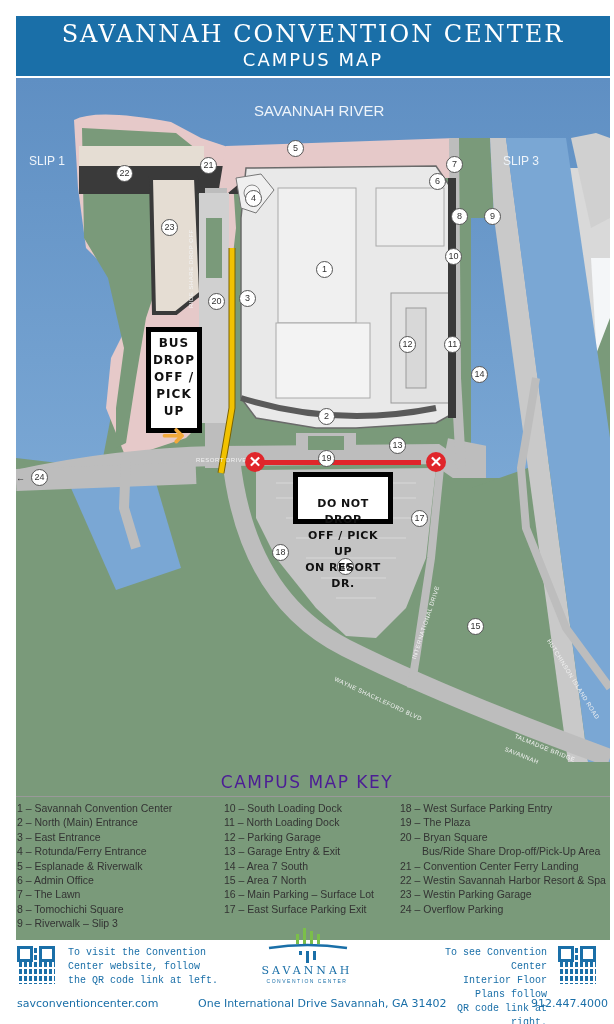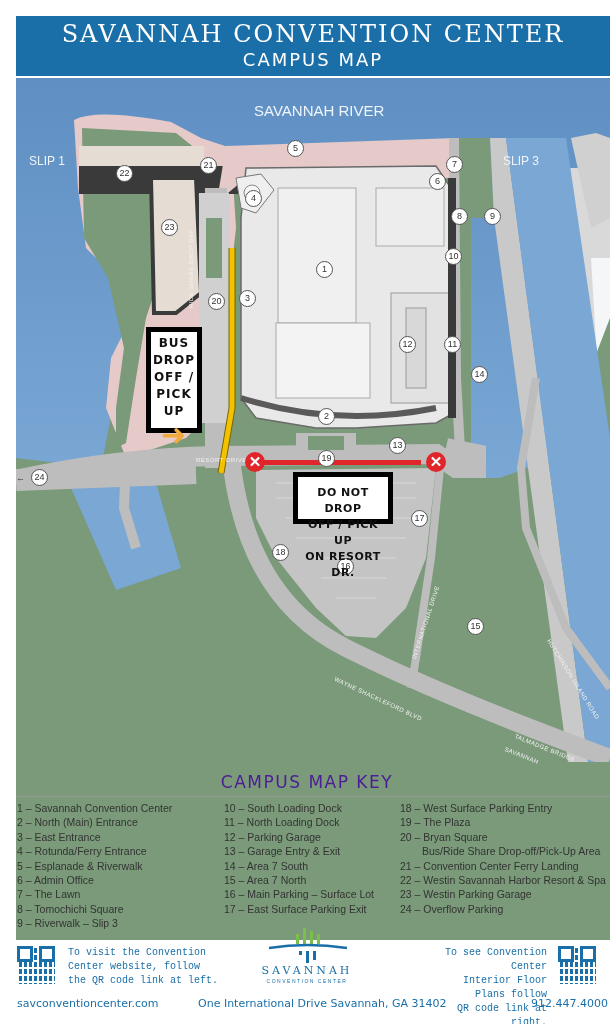--- a/index.html
+++ b/index.html
@@ -23,21 +23,21 @@
   }
   .maplabel { position: absolute; color: #eef4fa; font-size: 12px; font-family: "Liberation Sans", sans-serif; }
   .maplabel.big { font-size: 15px; }
   .road-label { position: absolute; color: #f2f2f2; font-size: 6px; letter-spacing: 0.5px; white-space: nowrap; }
 
   .sign {
     position: absolute; background: #fff; border: 5px solid #000000; color: #111;
     font-family: "DejaVu Sans", sans-serif; font-weight: bold; text-align: center;
   }
   .bus-sign { left: 130px; top: 249px; width: 56px; height: 106px; font-size: 12px; line-height: 17px; letter-spacing: 1px; padding-top: 3px; }
-  .nodrop-sign { left: 277px; top: 394px; width: 100px; height: 52px; font-size: 11px; line-height: 16px; letter-spacing: 0.5px; padding-top: 8px; }
+  .nodrop-sign { left: 277px; top: 394px; width: 100px; height: 52px; font-size: 11px; line-height: 16px; letter-spacing: 0.5px; padding-top: 19px; }
   .xmark {
     position: absolute; width: 20px; height: 20px; border-radius: 50%; background: #e0262b;
     color: #fff; font-size: 15px; line-height: 20px; text-align: center; font-weight: bold;
   }
 
   .key-title { position: absolute; left: 0; top: 772px; width: 614px; text-align: center; font-family: "DejaVu Sans", sans-serif; font-size: 17px; letter-spacing: 1.5px; color: #4c1d95; }
   .key-rule { position: absolute; left: 16px; top: 796px; width: 594px; height: 1px; background: #999; }
   .key-col { position: absolute; top: 801px; font-size: 10.5px; line-height: 14.4px; color: #333; font-family: "Liberation Sans", sans-serif; }
   .key-col div { white-space: nowrap; }
   .key-col .indent { padding-left: 22px; }

